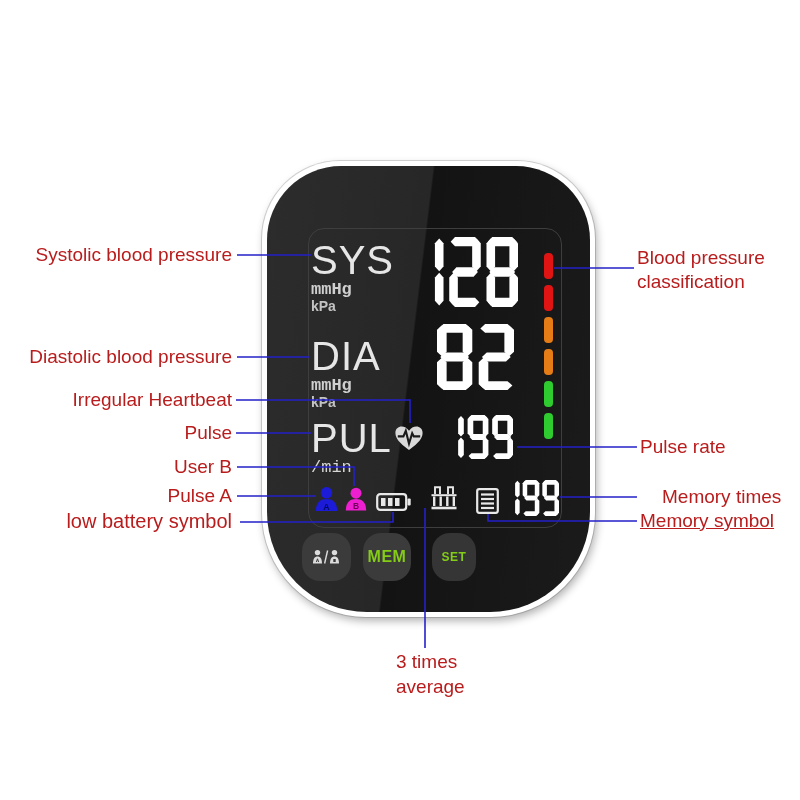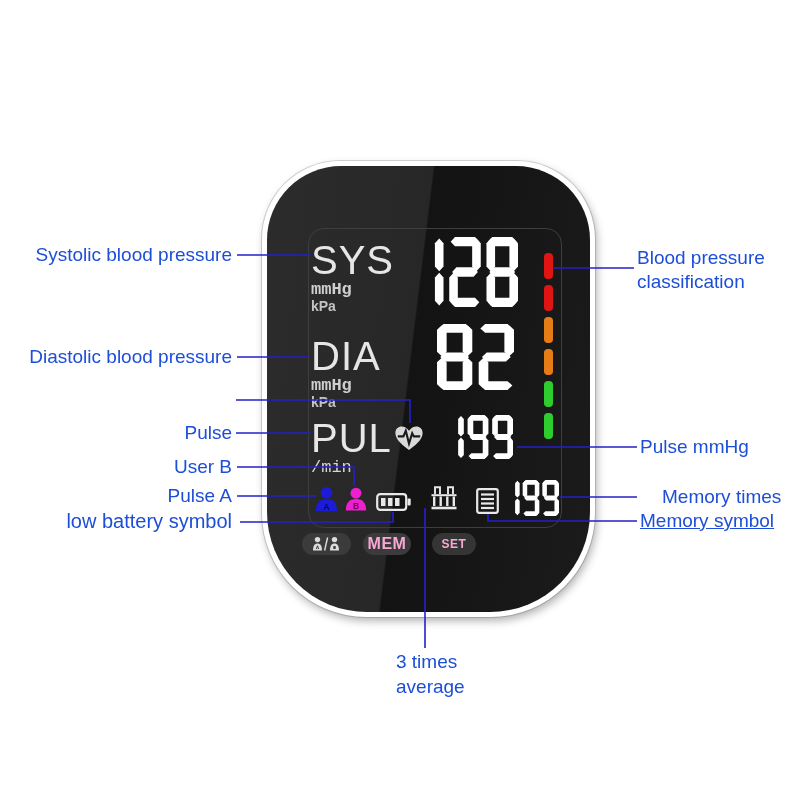--- a/index.html
+++ b/index.html
@@ -1,20 +1,20 @@
 <!DOCTYPE html>
 <html><head>
 <meta charset="utf-8">
 <style>
   html,body{margin:0;padding:0;background:#fff;}
   .canvas{position:relative;width:800px;height:800px;background:#ffffff;overflow:hidden;
           font-family:"Liberation Sans", sans-serif;color:#1b1b1b;}
 
   
-  .lbl{position:absolute;font-size:19px;line-height:22px;white-space:nowrap;color:#1d4ed8;}
+  .lbl{position:absolute;font-size:19px;line-height:22px;white-space:nowrap;color:#b91c1c;}
   .lbl-left{right:568px;text-align:right;}
   .lbl-right{left:637px;text-align:left;}
   .wrap{white-space:normal;}
   #lbl-systolic{top:244px;}
   #lbl-diastolic{top:346px;}
   #lbl-irregular{top:389px;}
   #lbl-pulse{top:422px;}
   #lbl-userb{top:456px;}
   #lbl-usera{top:485px;}
   #lbl-lowbatt{top:510px;font-size:20px;line-height:23px;}
@@ -53,48 +53,49 @@
   #classbar .cseg{width:9px;height:26px;margin-bottom:6px;border-radius:4px;}
 
   .icn{position:absolute;}
   #icn-heart{left:126px;top:258px;}
   #icn-usera{left:48px;top:320px;}
   #icn-userb{left:78px;top:320px;}
   #icn-batt{left:109px;top:327px;}
   #icn-castle{left:164px;top:320px;}
   #icn-list{left:209px;top:322px;}
 
-  .btn{position:absolute;top:367px;height:22px;border-radius:18px;background:#3b3b3b;
+  .btn{position:absolute;top:367px;height:48px;border-radius:18px;background:#3b3b3b;
        display:flex;align-items:center;justify-content:center;
-       color:#f9a8d4;font-weight:700;font-size:16px;letter-spacing:.5px;}
+       color:#84cc16;font-weight:700;font-size:16px;letter-spacing:.5px;}
   #btn-user{left:35px;width:49px;}
   #btn-mem{left:96px;width:48px;}
   #btn-set{left:165px;width:44px;background:#353535;font-size:12px;}
   #btn-start{left:228px;top:364px;width:72px;height:41px;border-radius:21px;
        flex-direction:column;font-size:13px;line-height:14px;letter-spacing:.6px;color:#fff;}
   #btn-start .start-top{border-bottom:2px solid #fff;padding-bottom:1px;margin-bottom:1px;}
 
   
   .leaders{position:absolute;left:0;top:0;width:800px;height:800px;z-index:10;pointer-events:none;}
   .leaders polyline{fill:none;stroke:#2421c9;stroke-width:1.6px;}
 </style>
 </head>
 <body>
 
 <div class="canvas">
 
   <div class="lbl lbl-left" id="lbl-systolic">Systolic blood pressure</div>
   <div class="lbl lbl-left" id="lbl-diastolic">Diastolic blood pressure</div>
+  <div class="lbl lbl-left" id="lbl-irregular">Irregular Heartbeat</div>
   <div class="lbl lbl-left" id="lbl-pulse">Pulse</div>
   <div class="lbl lbl-left" id="lbl-userb">User B</div>
   <div class="lbl lbl-left" id="lbl-usera">Pulse A</div>
   <div class="lbl lbl-left" id="lbl-lowbatt">low battery symbol</div>
 
   <div class="lbl lbl-right wrap" id="lbl-class">Blood pressure classification</div>
-  <div class="lbl lbl-right" id="lbl-pulserate">Pulse mmHg</div>
+  <div class="lbl lbl-right" id="lbl-pulserate">Pulse rate</div>
   <div class="lbl lbl-right" id="lbl-memtimes">Memory times</div>
   <div class="lbl lbl-right" id="lbl-memsym">Memory symbol</div>
 
   <div class="lbl wrap" id="lbl-average">3 times average</div>
 
   <div class="device-outer">
     <div class="device">
 
       <div class="screen"></div>
 

